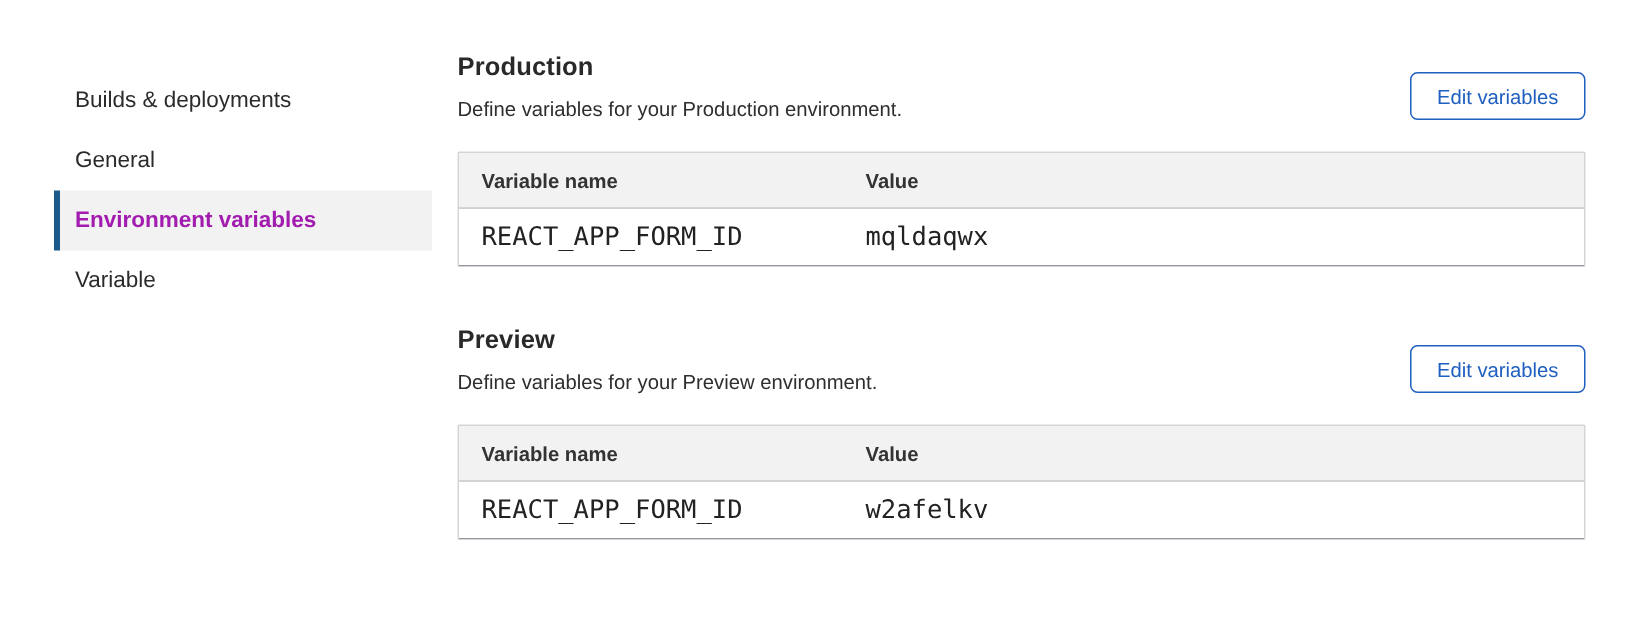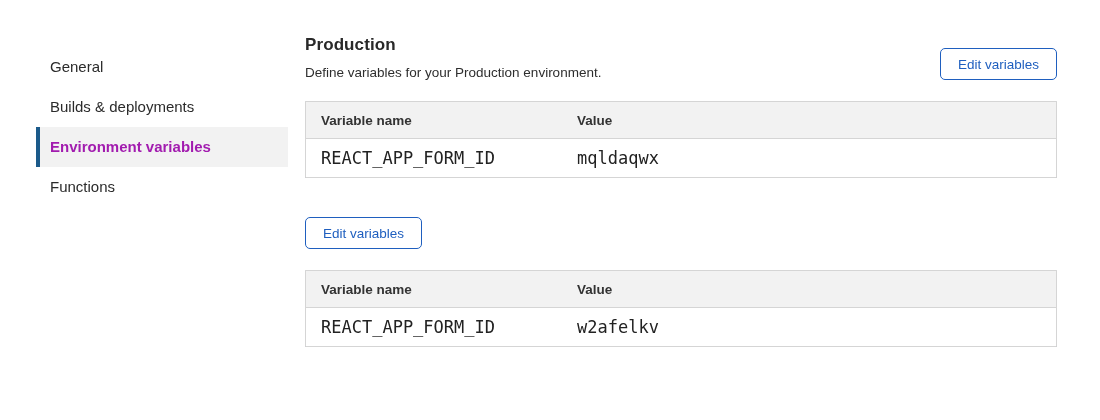--- a/index.html
+++ b/index.html
@@ -81,24 +81,24 @@
     height: 38px; padding: 0 0 0 15px;
     background: #fff;
   }
 </style>
 </head>
 <body style="--accent: #1f5fbf; --active-border: #1b5a8a; --active-bg: #f2f2f2; --table-border: #d5d5d5; --header-bg: #f2f2f2;">
 
 <div class="page">
 
   <nav class="sidebar">
+    <div class="nav-item">Builds &amp; deployments</div>
     <div class="nav-item">General</div>
-    <div class="nav-item">Builds &amp; deployments</div>
     <div class="nav-item active">Environment variables</div>
-    <div class="nav-item">Functions</div>
+    <div class="nav-item">Variable</div>
   </nav>
 
   <main class="content">
 
     <section class="section first">
       <div class="section-head">
         <div class="head-text">
           <h2 class="section-title">Production</h2>
           <p class="section-desc">Define variables for your Production environment.</p>
         </div>
@@ -117,20 +117,24 @@
               <td>REACT_APP_FORM_ID</td>
               <td>mqldaqwx</td>
             </tr>
           </tbody>
         </table>
       </div>
     </section>
 
     <section class="section second">
       <div class="section-head">
+        <div class="head-text">
+          <h2 class="section-title">Preview</h2>
+          <p class="section-desc">Define variables for your Preview environment.</p>
+        </div>
         <button class="edit-btn">Edit variables</button>
       </div>
       <div class="var-table">
         <table>
           <thead>
             <tr>
               <th>Variable name</th>
               <th>Value</th>
             </tr>
           </thead>

